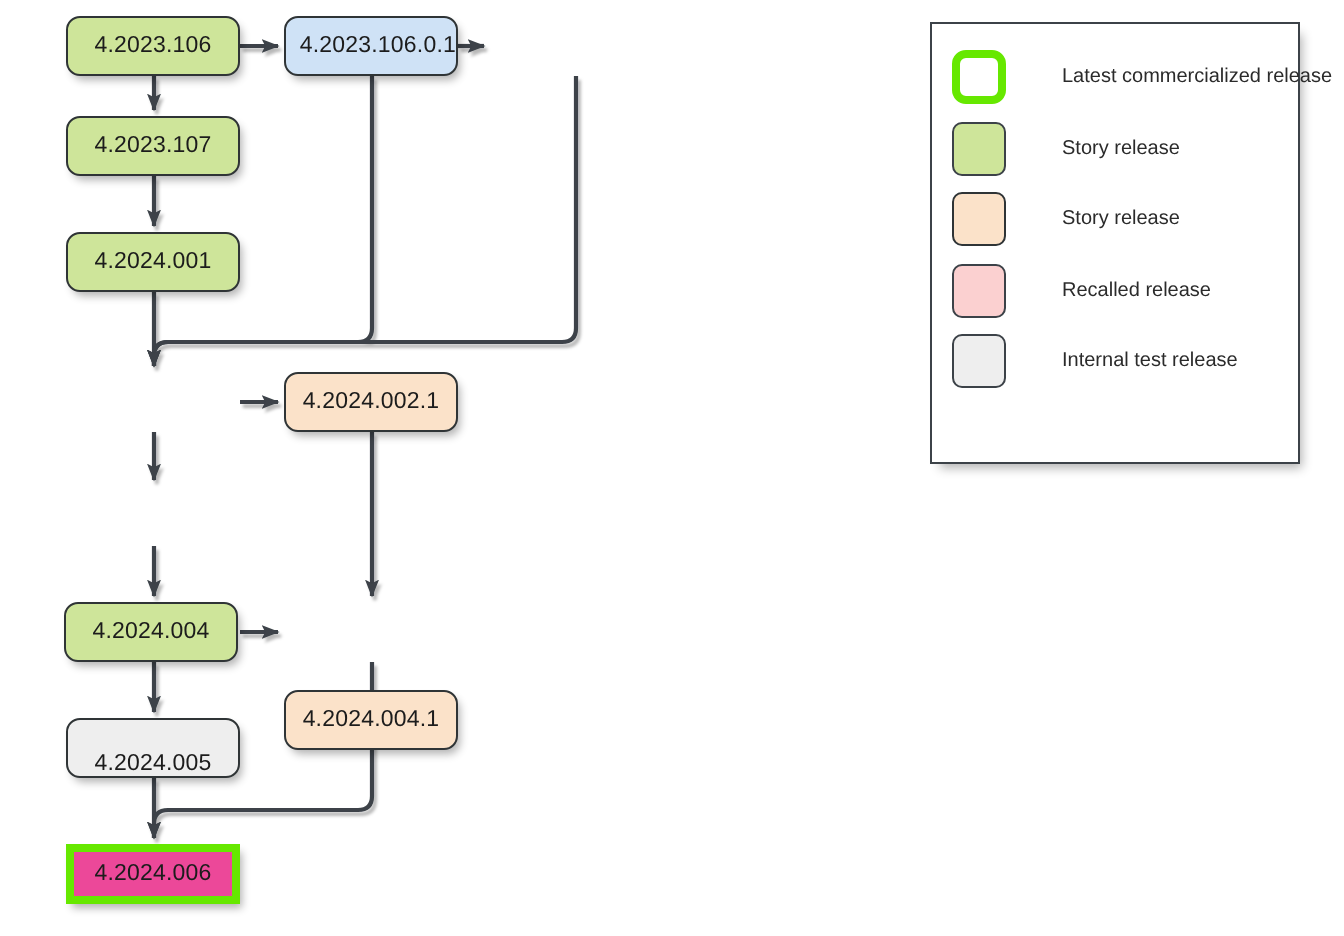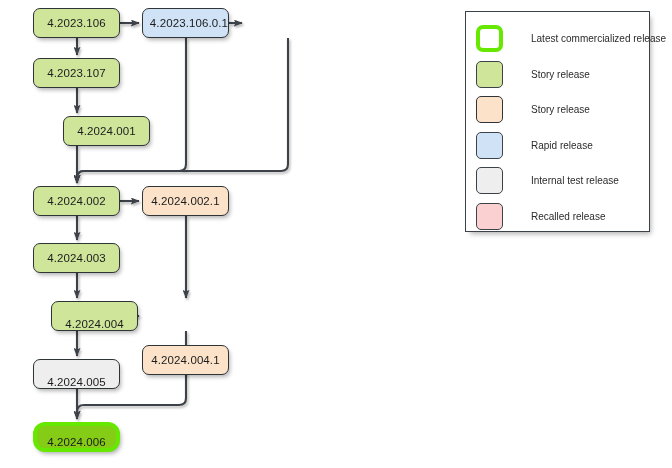--- a/index.html
+++ b/index.html
@@ -52,25 +52,24 @@
   .node.hotfix {
     background: #fbe2c9;
     border: 1.6px solid #2f3436;
   }
   .node.internal {
     background: #eeeeee;
     border: 1.6px solid #2f3436;
     align-items: flex-end;
   }
   .node.latest {
-    background: #84cc16;
+    background: #ec4899;
     border: 4.5px solid #66e800;
-    border-radius: 12px;
+    border-radius: 0;
     box-shadow: 2px 3px 4px -1px rgba(0,0,0,0.30);
-    align-items: flex-end;
   }
 
   
   #edges {
     position: absolute;
     left: 0; top: 0;
     width: 672px;
     height: 468px;
     z-index: 1;
     overflow: visible;
@@ -177,37 +176,31 @@
 
   <div class="node rapid" style="left:142px; top:8px;justify-content:flex-end;">
     <span>4.2023.106.0.1</span>
   </div>
 
 
   <div class="node story" style="left:33px;  top:58px;">
     <span>4.2023.107</span>
   </div>
 
-  <div class="node story" style="left:33px;  top:116px;margin-left:30px;">
+  <div class="node story" style="left:33px;  top:116px;">
     <span>4.2024.001</span>
   </div>
 
-  <div class="node story" style="left:33px;  top:186px;">
-    <span>4.2024.002</span>
-  </div>
 
   <div class="node hotfix" style="left:142px; top:186px;">
     <span>4.2024.002.1</span>
   </div>
 
-  <div class="node story" style="left:33px;  top:243px;">
-    <span>4.2024.003</span>
-  </div>
-
-  <div class="node story" style="left:51px;  top:301px;align-items:flex-end;">
+
+  <div class="node story" style="left:32px;  top:301px;">
     <span>4.2024.004</span>
   </div>
 
   <div class="node hotfix" style="left:142px; top:301px;margin-top:44px;">
     <span>4.2024.004.1</span>
   </div>
 
   <div class="node internal" style="left:33px; top:359px;">
     <span>4.2024.005</span>
   </div>
@@ -226,30 +219,26 @@
     <div class="legend-row">
       <div class="swatch sw-story"></div>
       <div class="legend-label">Story release</div>
     </div>
 
     <div class="legend-row">
       <div class="swatch sw-hotfix"></div>
       <div class="legend-label">Story release</div>
     </div>
 
-    <div class="legend-row">
-      <div class="swatch sw-rapid"></div>
-      <div class="legend-label">Rapid release</div>
+
+    <div class="legend-row">
+      <div class="swatch sw-recalled"></div>
+      <div class="legend-label">Recalled release</div>
     </div>
 
     <div class="legend-row">
       <div class="swatch sw-internal"></div>
       <div class="legend-label">Internal test release</div>
     </div>
 
-    <div class="legend-row">
-      <div class="swatch sw-recalled"></div>
-      <div class="legend-label">Recalled release</div>
-    </div>
-
   </div>
 
 </div>
 
 </body></html>

